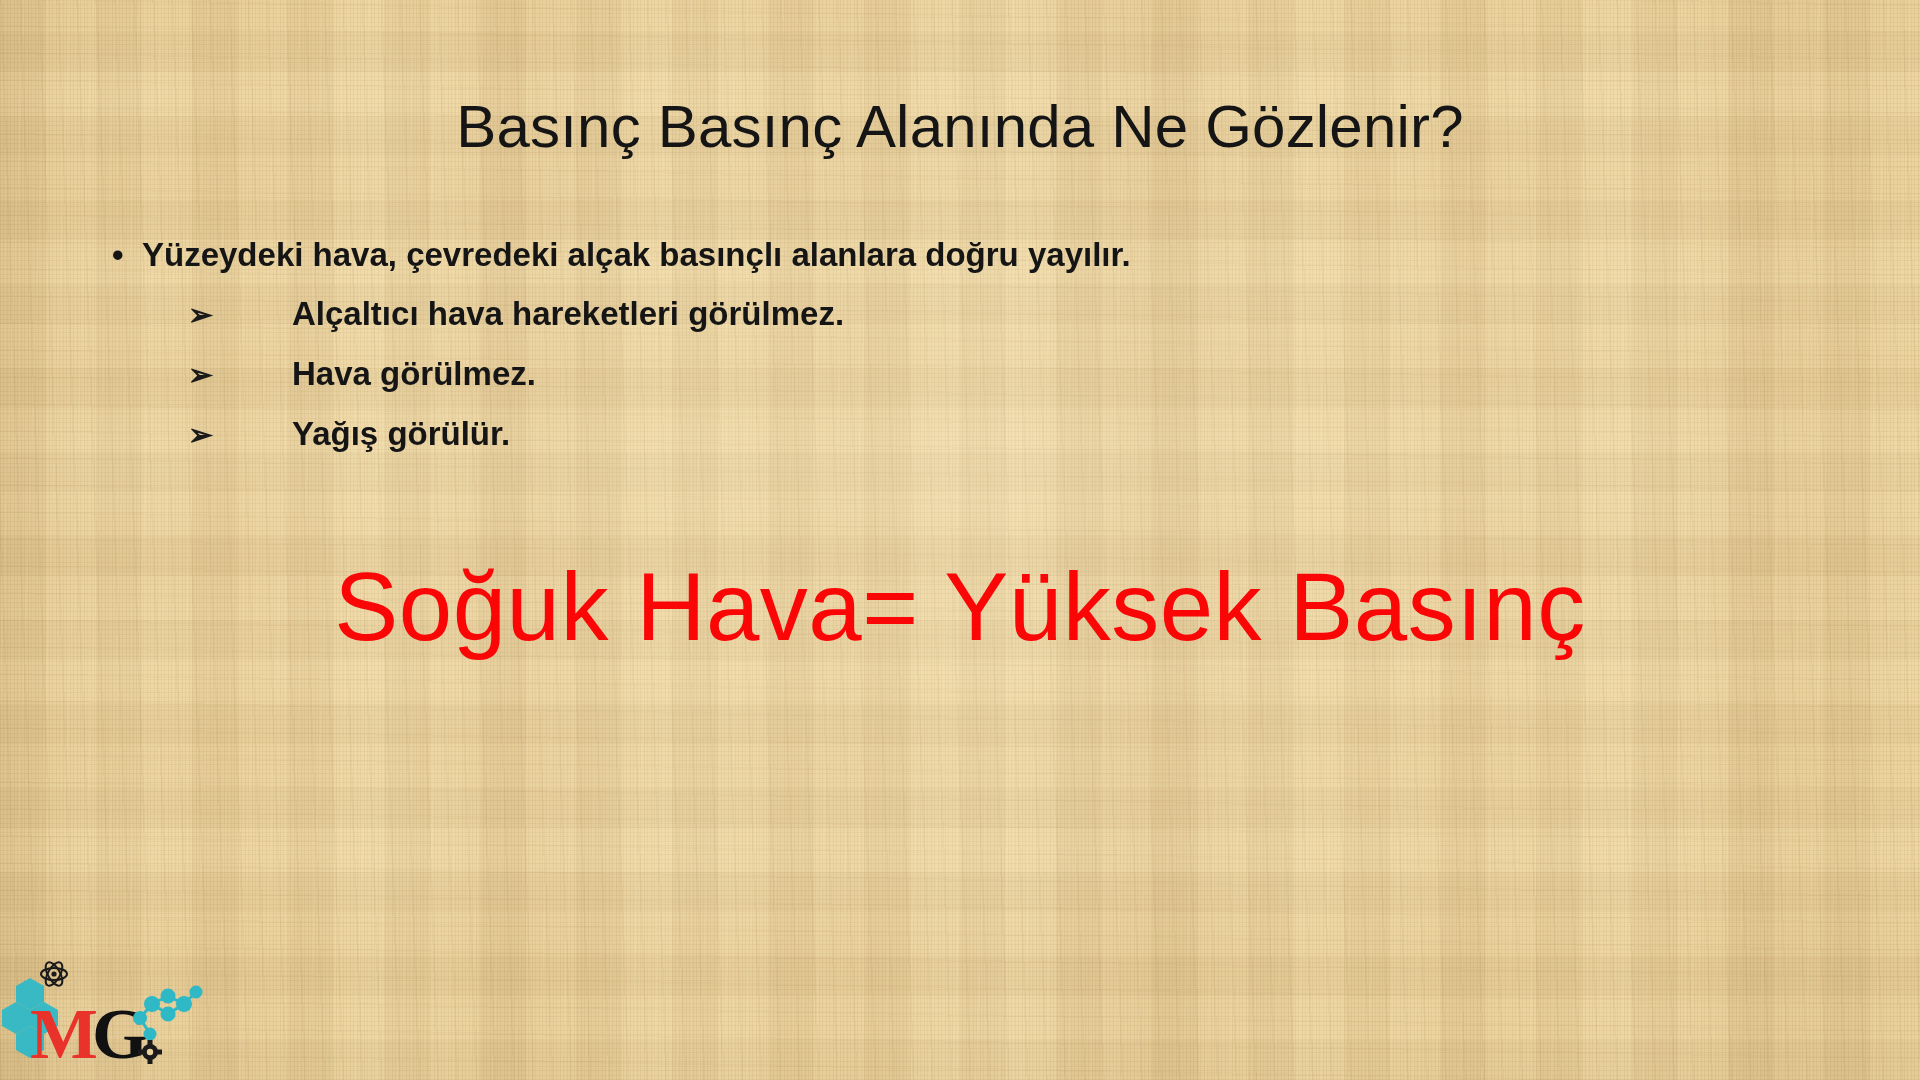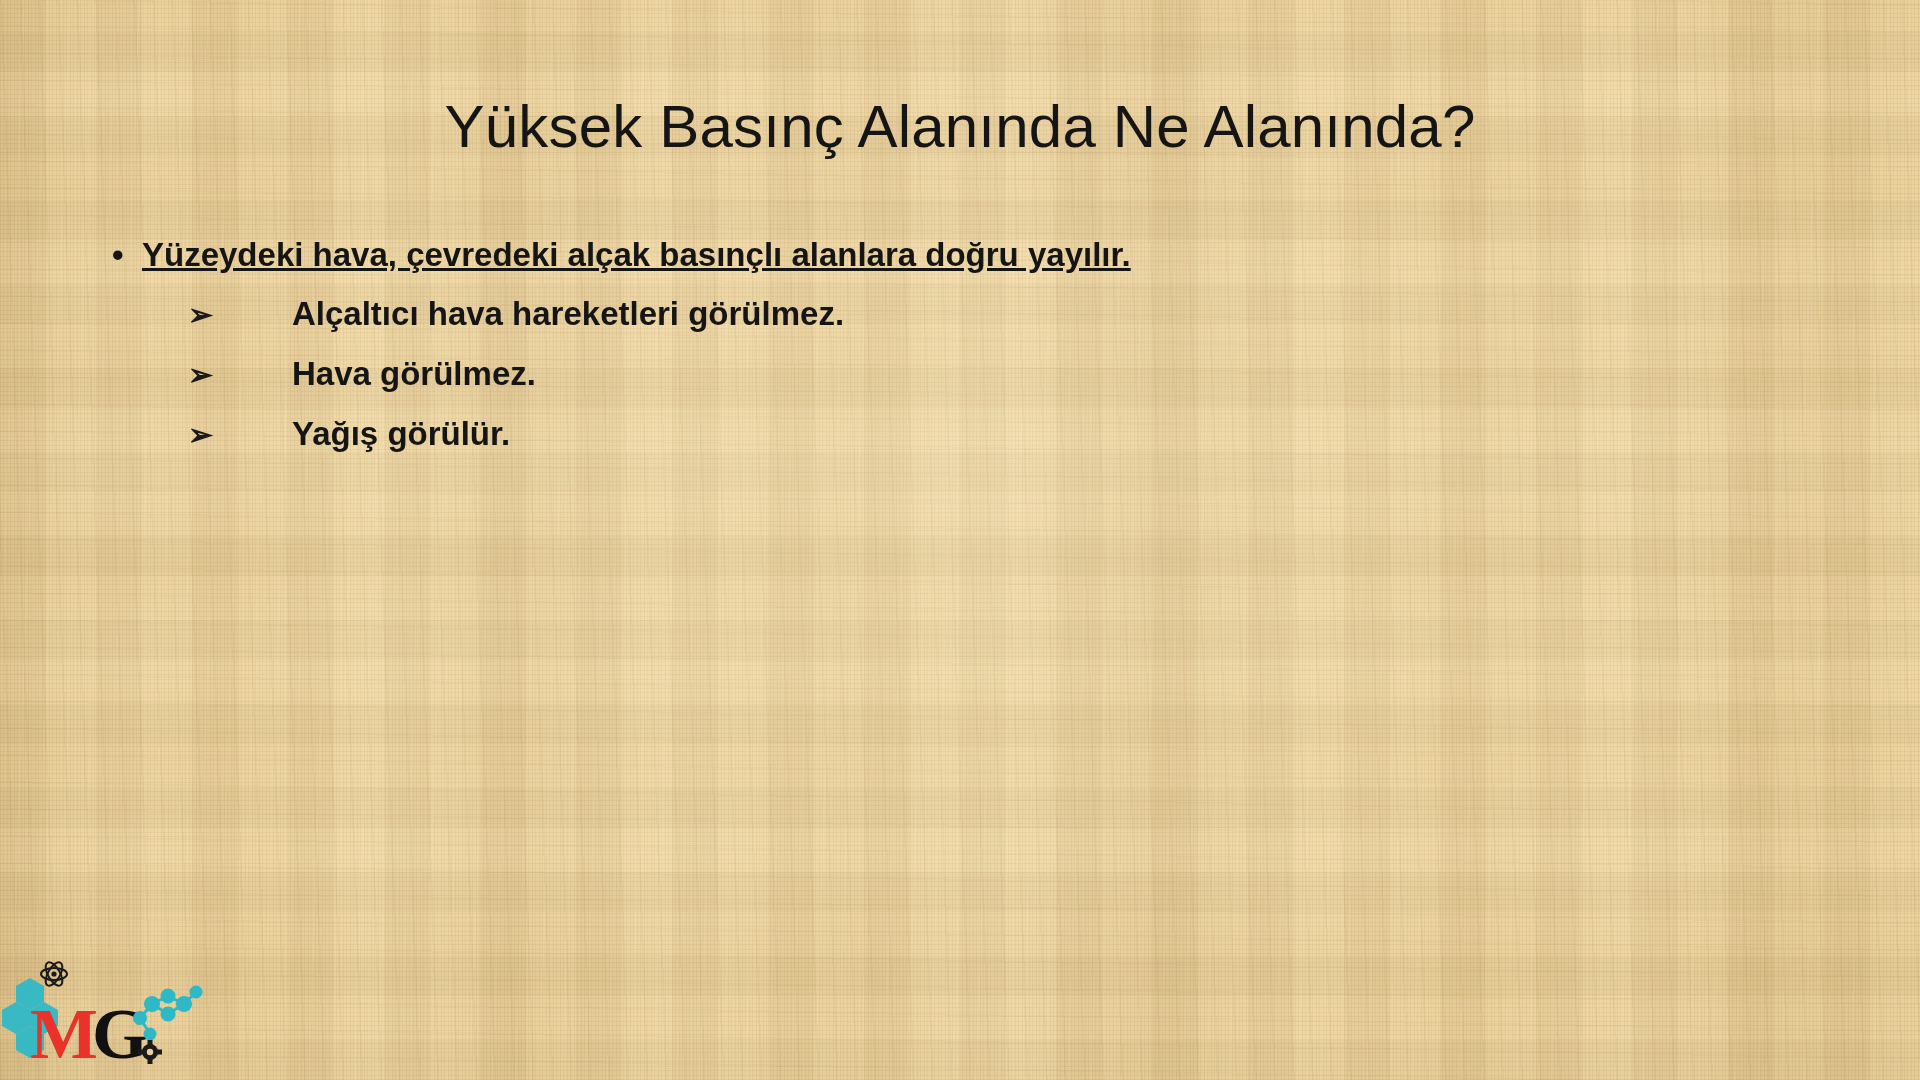--- a/index.html
+++ b/index.html
@@ -117,21 +117,21 @@
     color: #151515;
     line-height: 1.0;
     margin-bottom: 26px;
   }
   .bullet-mark {
     flex: 0 0 auto;
     width: 30px;
     font-size: 33px;
     line-height: 1;
   }
-  .bullet-text { flex: 1 1 auto; text-decoration: underline; }
+  .bullet-text { flex: 1 1 auto; }
 
   .sub-row {
     display: flex;
     align-items: baseline;
     font-size: 33px;
     font-weight: 600;
     color: #151515;
     line-height: 1.0;
     margin: 0 0 27px 76px;
   }
@@ -174,21 +174,21 @@
 
   <div class="tex tex-base"></div>
   <div class="tex tex-blocks"></div>
   <div class="tex tex-vweave"></div>
   <div class="tex tex-hweave"></div>
   <div class="tex tex-fiber"></div>
   <div class="tex tex-vig"></div>
 
   <div class="content">
 
-    <div class="slide-title">Yüksek Basınç Alanında Ne Alanında?</div>
+    <div class="slide-title">Basınç Basınç Alanında Ne Gözlenir?</div>
 
     <div class="body-list">
 
       <div class="bullet-row">
         <span class="bullet-mark">•</span>
         <span class="bullet-text">Yüzeydeki hava, çevredeki alçak basınçlı alanlara doğru yayılır.</span>
       </div>
 
       <div class="sub-row">
         <span class="sub-mark">➢</span>
@@ -200,20 +200,21 @@
         <span class="sub-text">Hava görülmez.</span>
       </div>
 
       <div class="sub-row">
         <span class="sub-mark">➢</span>
         <span class="sub-text">Yağış görülür.</span>
       </div>
 
     </div>
 
+    <div class="headline-red">Soğuk Hava= Yüksek Basınç</div>
 
     <div class="logo">
       <svg width="210" height="120" viewBox="0 0 210 120">
 
         <g fill="#2fb8c6">
           <polygon points="16,34 30,26 44,34 44,50 30,58 16,50" opacity="0.95"></polygon>
           <polygon points="2,58 16,50 30,58 30,74 16,82 2,74" opacity="0.95"></polygon>
           <polygon points="30,58 44,50 58,58 58,74 44,82 30,74" opacity="0.95"></polygon>
           <polygon points="16,82 30,74 44,82 44,98 30,106 16,98" opacity="0.95"></polygon>
         </g>

